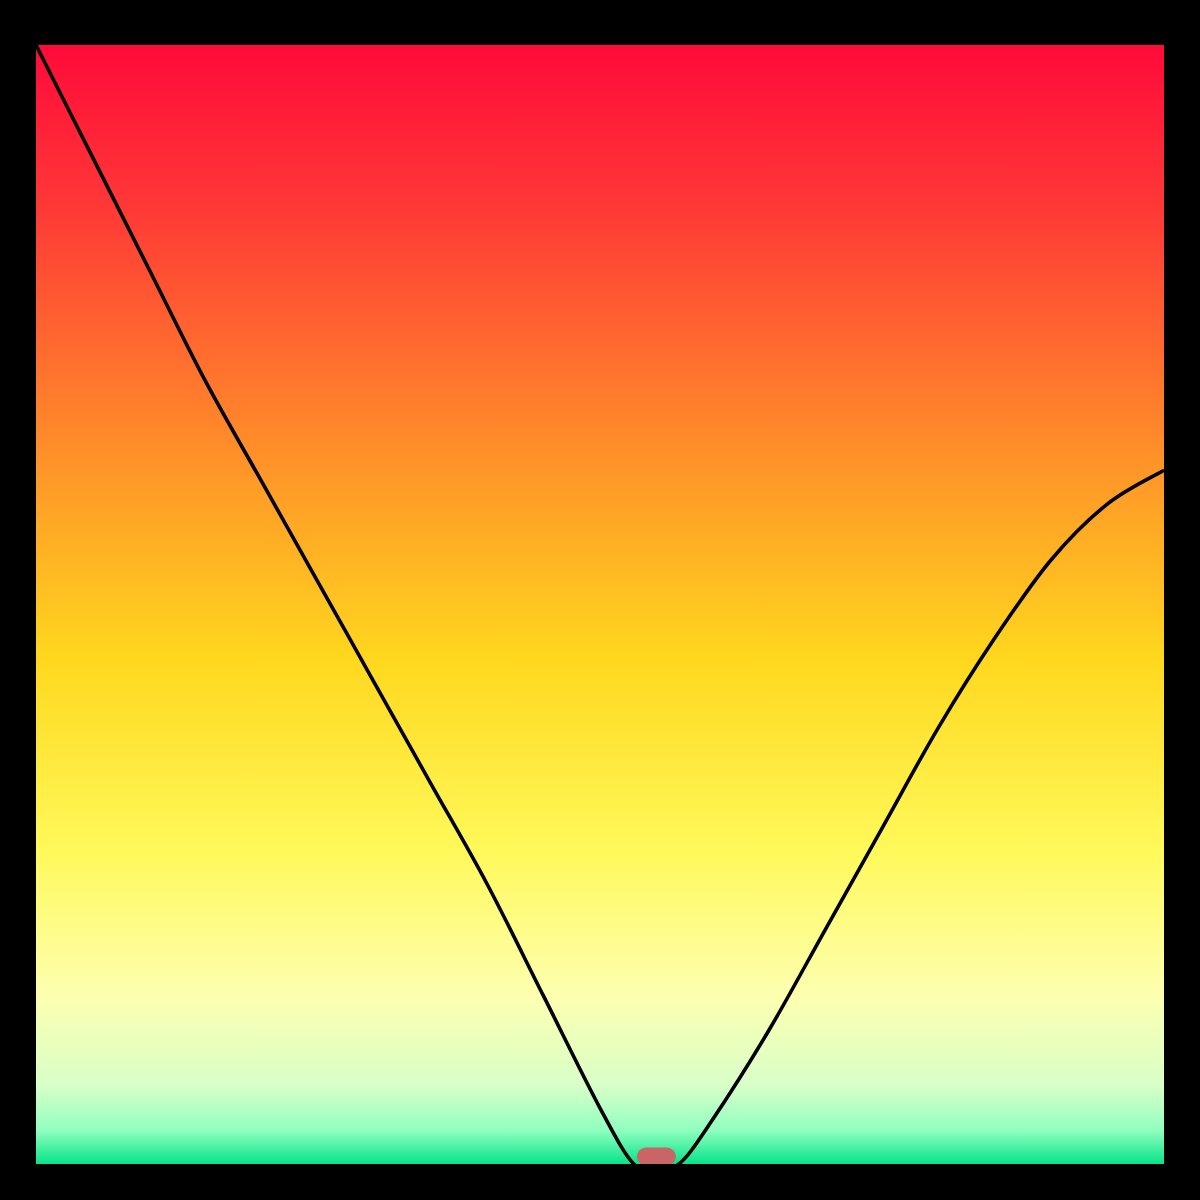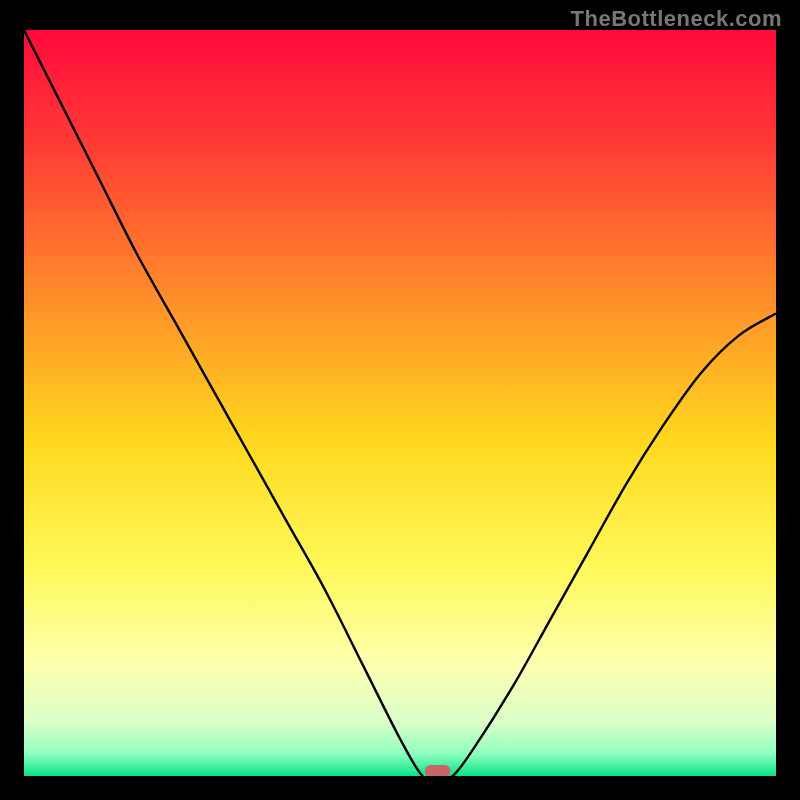--- a/index.html
+++ b/index.html
@@ -37,21 +37,20 @@
   svg {
     display: block;
     width: 752px;
     height: 746px;
   }
 </style>
 </head>
 <body>
 
 <div class="frame">
-  <div class="watermark">TheBottleneck.com</div>
 
   <div class="plot-wrap">
     <svg id="chart-svg" viewBox="0 0 752 746">
       <defs>
         <linearGradient id="bg-grad" x1="0" y1="0" x2="0" y2="1">
             <stop offset="0%" stop-color="#ff0a3a"></stop>
             <stop offset="15%" stop-color="#ff3a36"></stop>
             <stop offset="35%" stop-color="#ff8a2a"></stop>
             <stop offset="55.00000000000001%" stop-color="#ffd81e"></stop>
             <stop offset="72%" stop-color="#fff95a"></stop>

